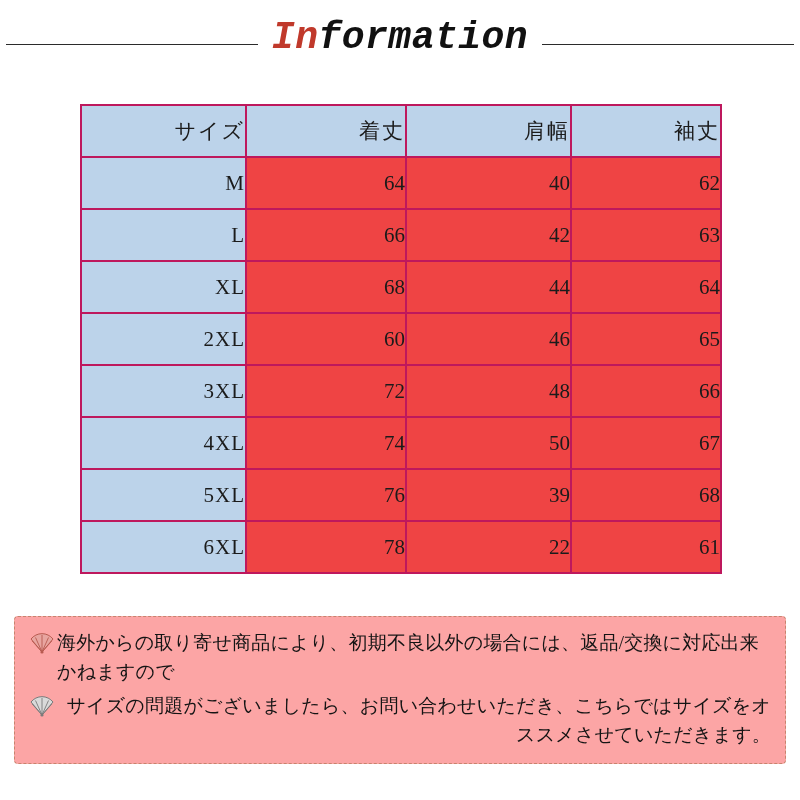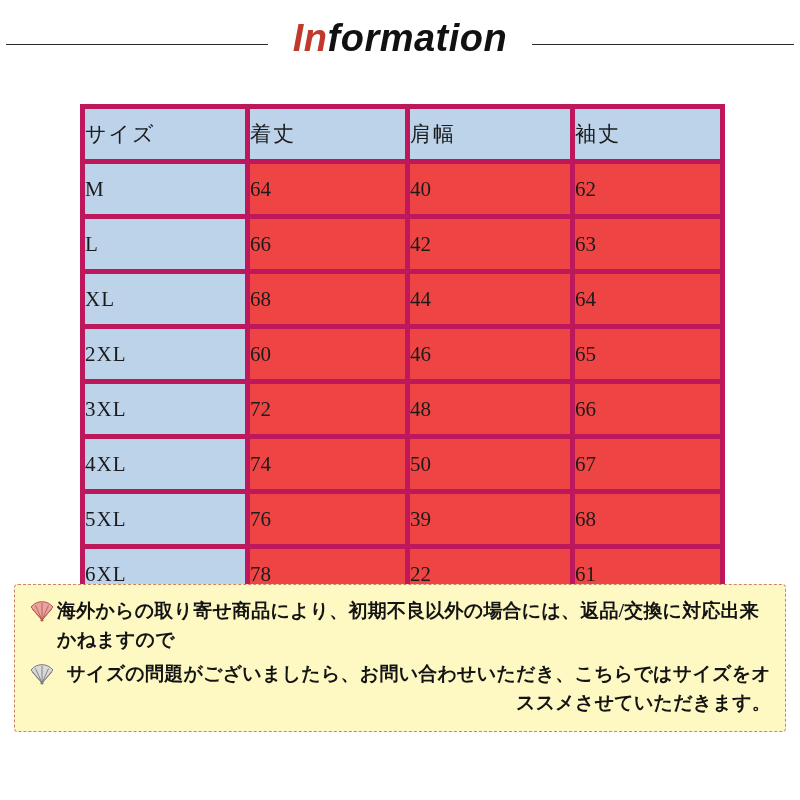--- a/index.html
+++ b/index.html
@@ -35,21 +35,21 @@
     top: 44px;
     height: 1px;
     background: #2b2b2b;
   }
   .rule.left { left: 6px; width: 262px; }
   .rule.right { right: 6px; width: 262px; }
 
   .header-title {
     position: relative;
     z-index: 2;
-    font-family: Liberation Sans, sans-serif;
+    font-family: Liberation Mono, monospace;
     font-style: italic;
     font-size: 38px;
     font-weight: 700;
     letter-spacing: 0.5px;
     color: #111111;
     background: #ffffff;
     padding: 0 14px;
     line-height: 1;
   }
   .header-title .accent { color: #c0392b; }
@@ -66,23 +66,23 @@
   .table-wrap {
     margin: 28px 80px 0 80px;
   }
   table.size-table {
     border-collapse: collapse;
     width: 640px;
     table-layout: fixed;
   }
   table.size-table th,
   table.size-table td {
-    border: 5px solid #be185d;
+    border: 2px solid #be185d;
     height: 50px;
-    text-align: left;
+    text-align: right;
     font-size: 21px;
     font-weight: 400;
     color: #1b1b1b;
     padding: 0;
   }
   table.size-table thead th {
     background: #bcd3ea;
     font-size: 21px;
     letter-spacing: 2px;
   }
@@ -96,27 +96,26 @@
   col.c1 { width: 165px; }
   col.c2 { width: 160px; }
   col.c3 { width: 165px; }
   col.c4 { width: 150px; }
 
   
   .notes {
     position: absolute;
     left: 14px;
     right: 14px;
-    top: 584px;
+    top: 616px;
     border: 1px dashed #c7846e;
     border-radius: 4px;
     padding: 12px 14px 14px 14px;
     box-sizing: border-box;
-    background: #fef9c3;
-    font-weight: bold;
+    background: #fca5a5;
   }
   .note-row {
     display: flex;
     align-items: flex-start;
     margin-bottom: 6px;
   }
   .note-row:last-child { margin-bottom: 0; text-align: right; }
   .fan-icon {
     flex: 0 0 auto;
     width: 26px;

